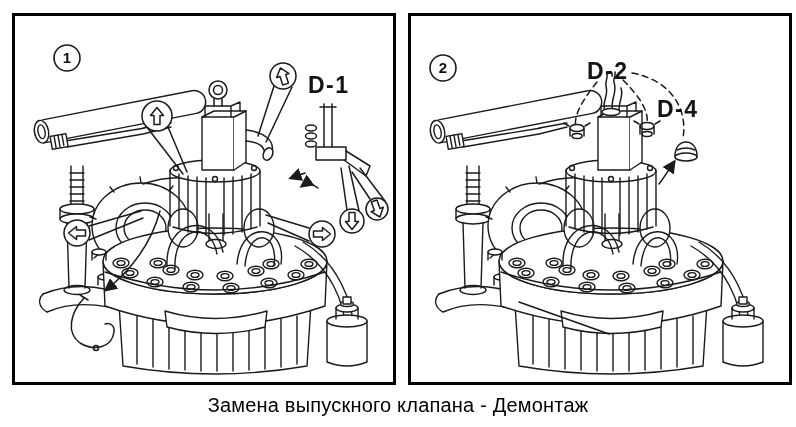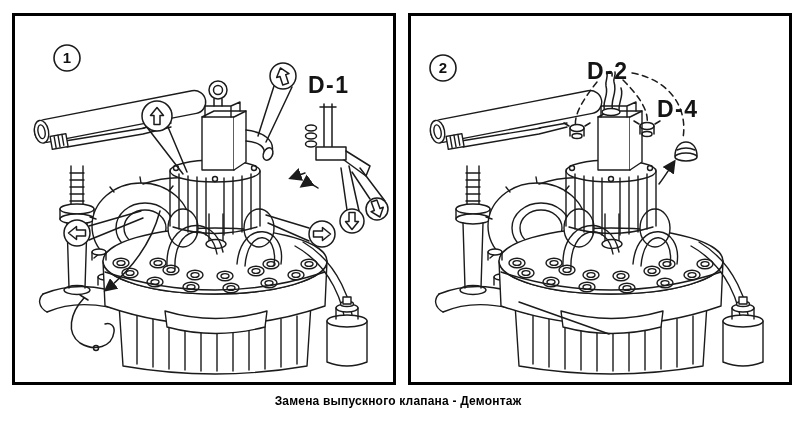--- a/index.html
+++ b/index.html
@@ -17,21 +17,21 @@
   .svg-label {
     font-family:"Liberation Sans", sans-serif; font-size:23px; font-weight:600;
     letter-spacing:1.5px; fill:#141414; stroke:none;
   }
   .badge-num {
     font-family:"Liberation Sans", sans-serif; font-size:15px; font-weight:600;
     fill:#111; stroke:none; text-anchor:middle;
   }
   .caption {
     position:absolute; left:0; right:0; top:394px; text-align:center;
-    font-size:12px; font-weight:700; color:#000; letter-spacing:0.2px;
+    font-size:20px; font-weight:400; color:#000; letter-spacing:0.2px;
   }
 </style>
 </head>
 <body>
 
 <div class="figure">
 
   <svg class="defs-svg" aria-hidden="true">
     <defs>
       <marker id="ah" markerWidth="9" markerHeight="9" refX="7" refY="4.5" orient="auto">

